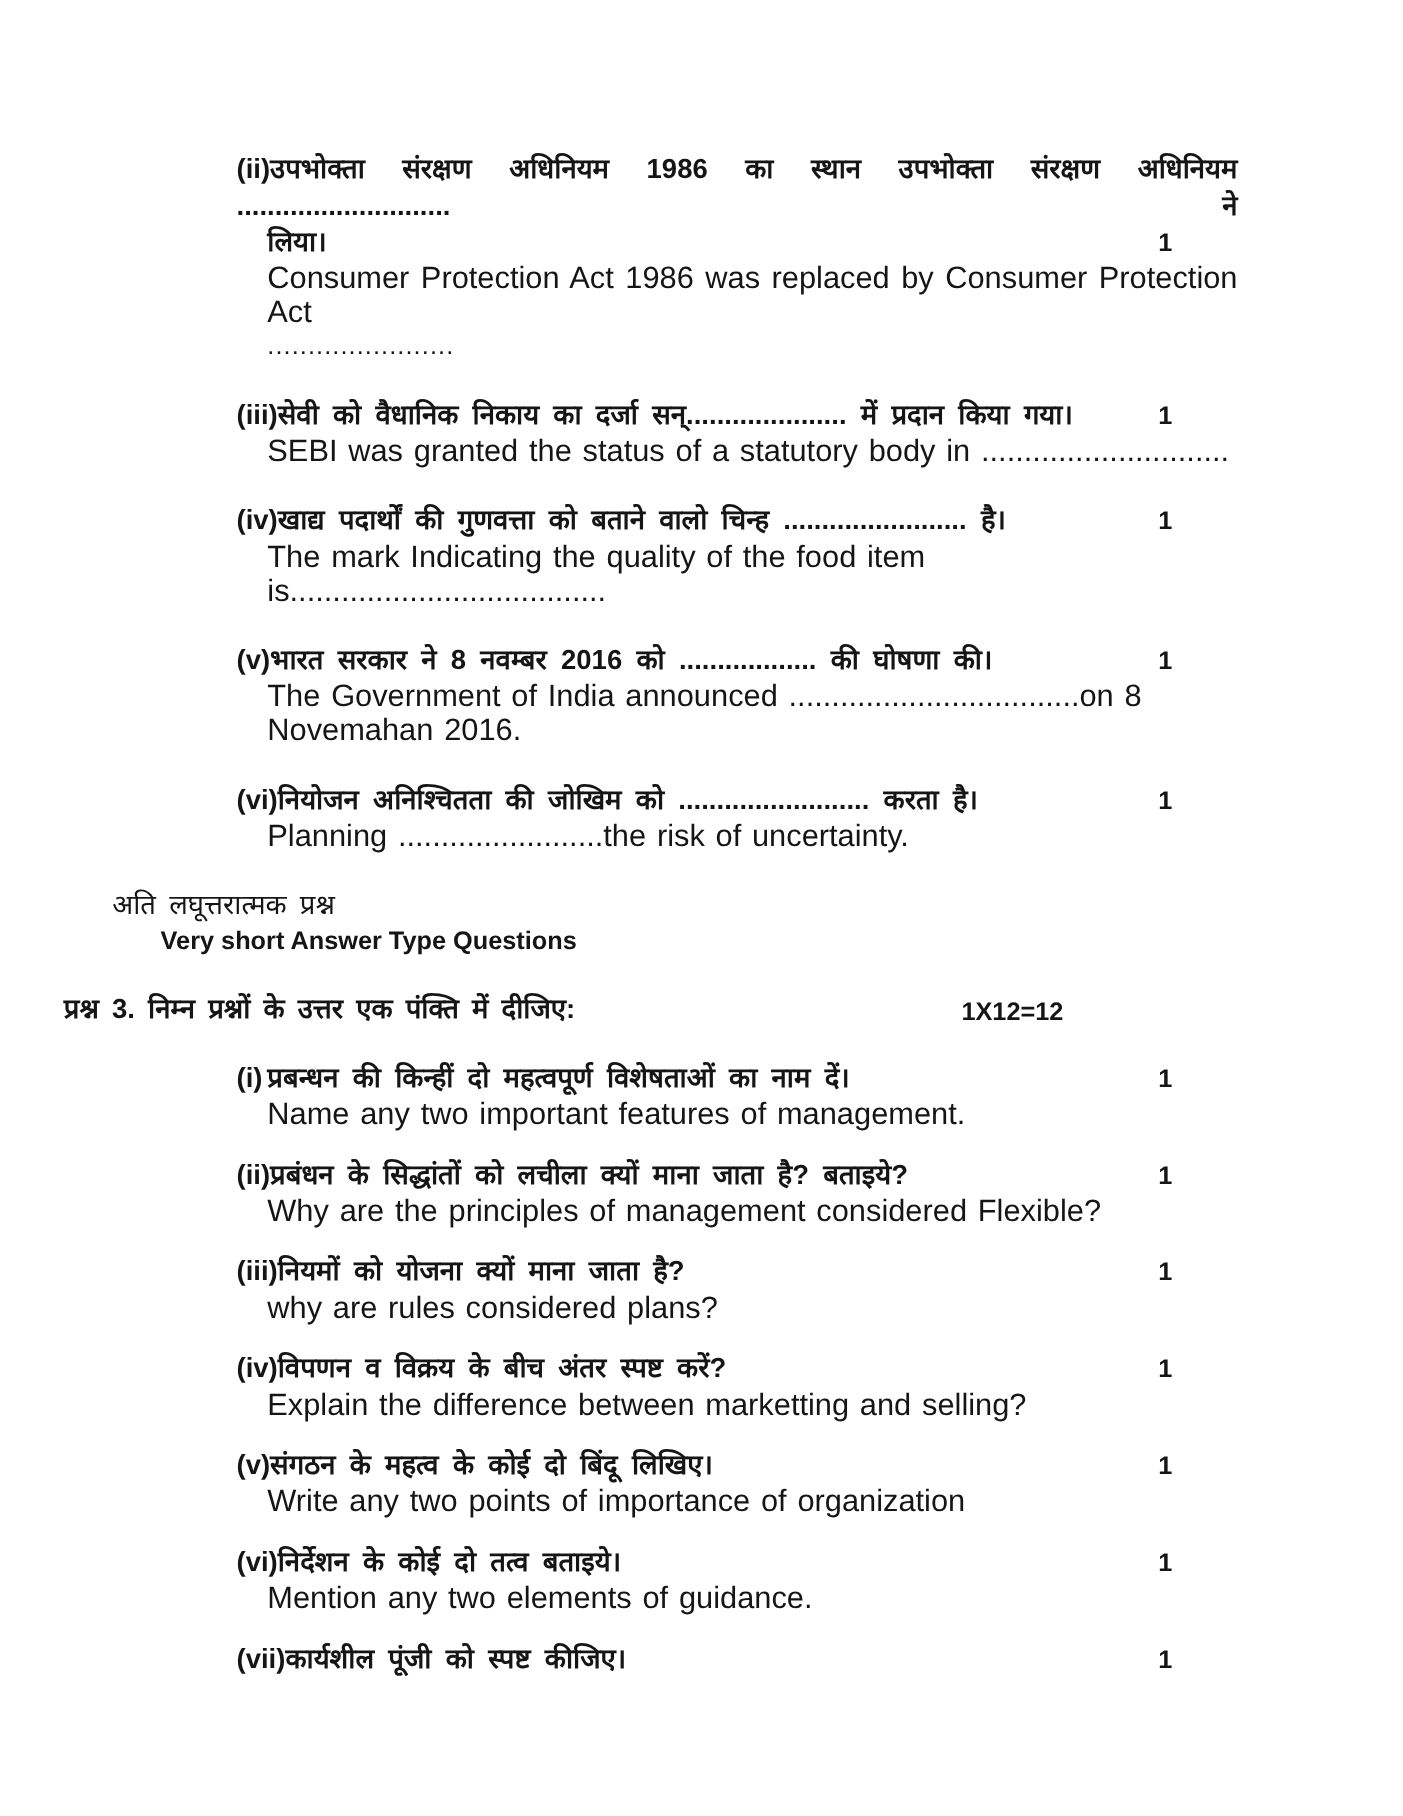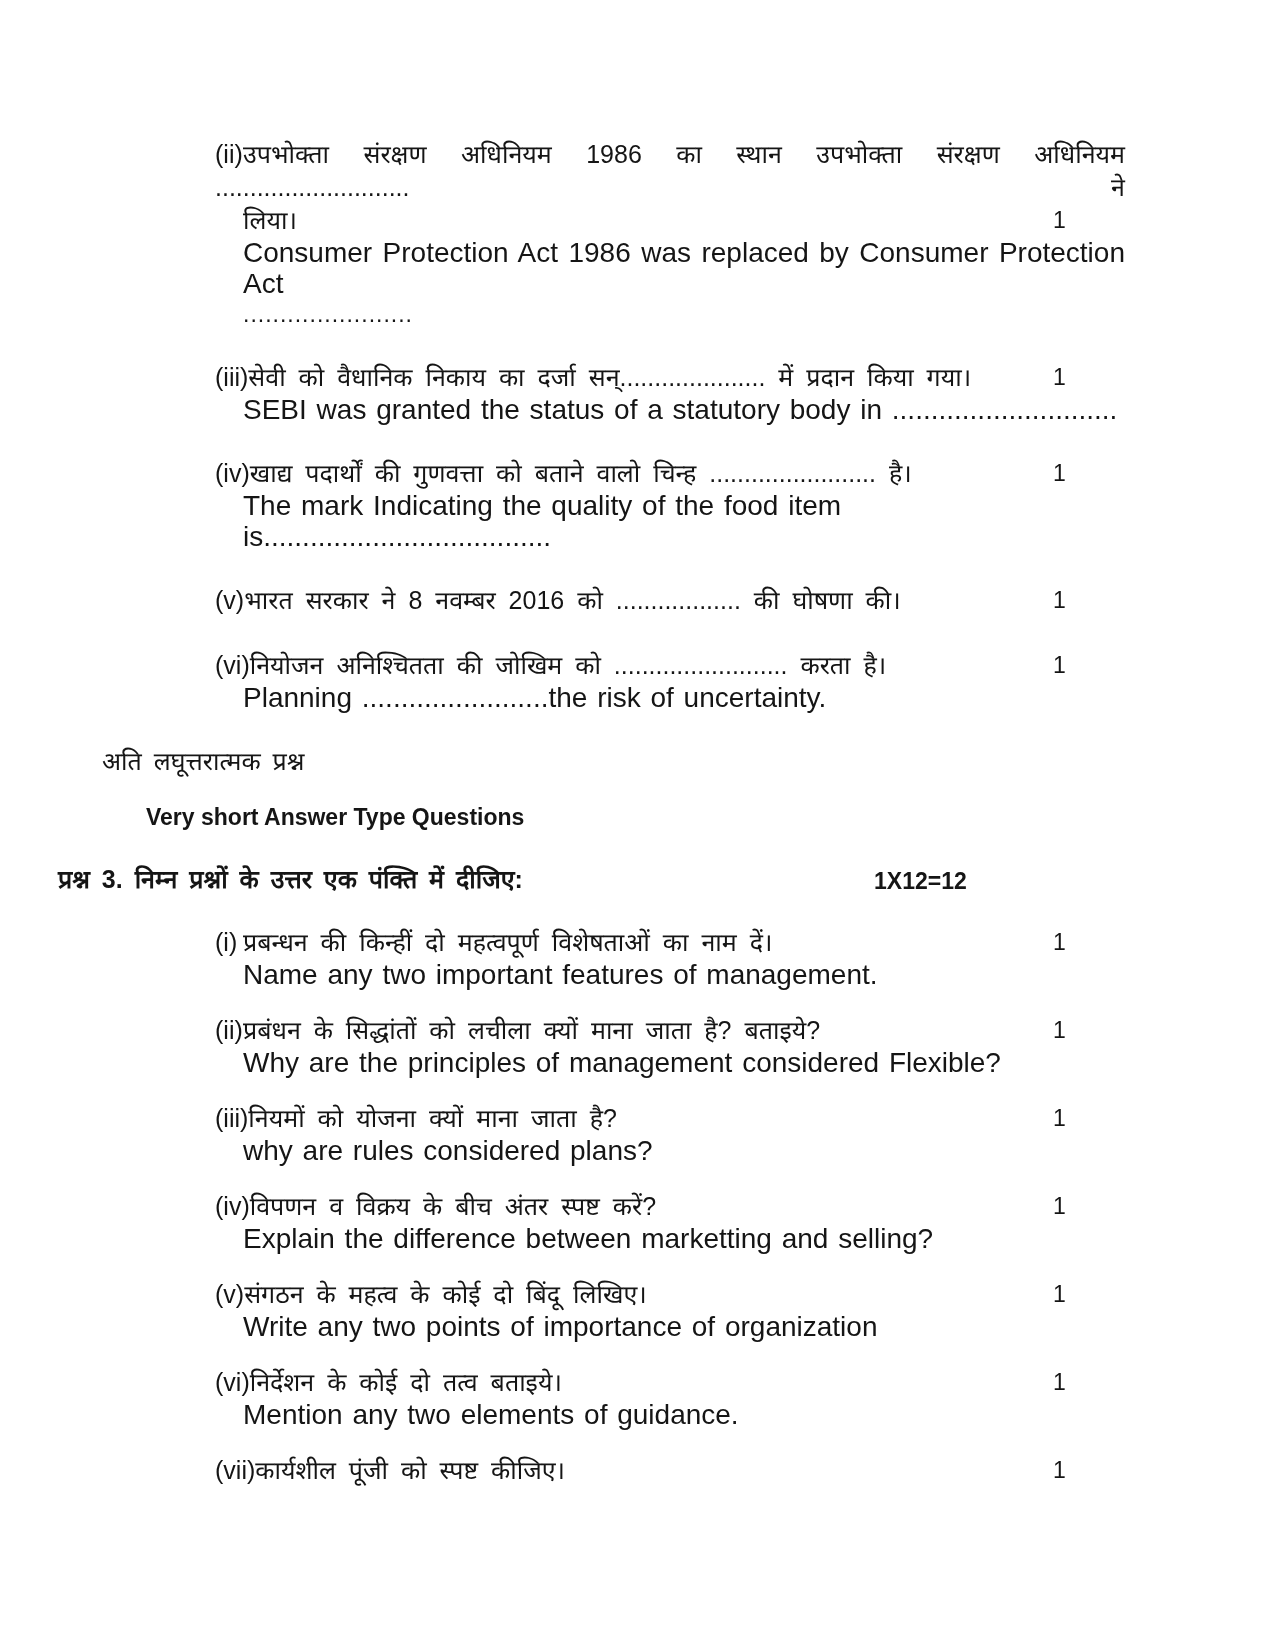--- a/index.html
+++ b/index.html
@@ -19,20 +19,21 @@
     width:910px;
     margin-bottom:32px;
   }
   .q3-block .item{margin-bottom:24px;}
   .line{position:relative;}
   .h-line{
     font-size:25px;
     line-height:33px;
     word-spacing:6px;
     white-space:normal;
+    font-weight:bold;
   }
   .e-line{
     font-size:28px;
     line-height:31px;
     padding-left:28px;
     word-spacing:2px;
   }
   .dots-line{
     font-size:23px;
     line-height:30px;
@@ -50,21 +51,20 @@
   }
   .heading-hi{
     margin-left:102px;
     font-size:25px;line-height:33px;
     word-spacing:5px;
   }
   .heading-en{
     margin-left:146px;
     font-size:23px;line-height:31px;
     font-weight:bold;
-    margin-top:24px;
   }
   .section-gap{margin-top:16px;}
   .q3-head{
     position:relative;
     margin-left:58px;
     margin-top:30px;
     width:983px;
     font-size:25px;line-height:33px;
     word-spacing:5px;
     font-weight:bold;
@@ -91,20 +91,21 @@
       <div class="line e-line">SEBI was granted the status of a statutory body in .............................</div>
     </div>
 
     <div class="item">
       <div class="line h-line"><span class="marker">(iv)</span><span>खाद्य पदार्थों की गुणवत्ता को बताने वालो चिन्ह ........................ है।</span><span class="marks">1</span></div>
       <div class="line e-line">The mark Indicating the quality of the food item is.....................................</div>
     </div>
 
     <div class="item">
       <div class="line h-line"><span class="marker">(v)</span><span>भारत सरकार ने 8 नवम्बर 2016 को .................. की घोषणा की।</span><span class="marks">1</span></div>
+      <div class="line e-line">The Government of India announced ..................................on 8 Novemahan 2016.</div>
     </div>
 
     <div class="item">
       <div class="line h-line"><span class="marker">(vi)</span><span>नियोजन अनिश्चितता की जोखिम को ......................... करता है।</span><span class="marks">1</span></div>
       <div class="line e-line">Planning ........................the risk of uncertainty.</div>
     </div>
 
   </section>
 
   <div class="heading-hi section-gap">अति लघूत्तरात्मक प्रश्न</div>

